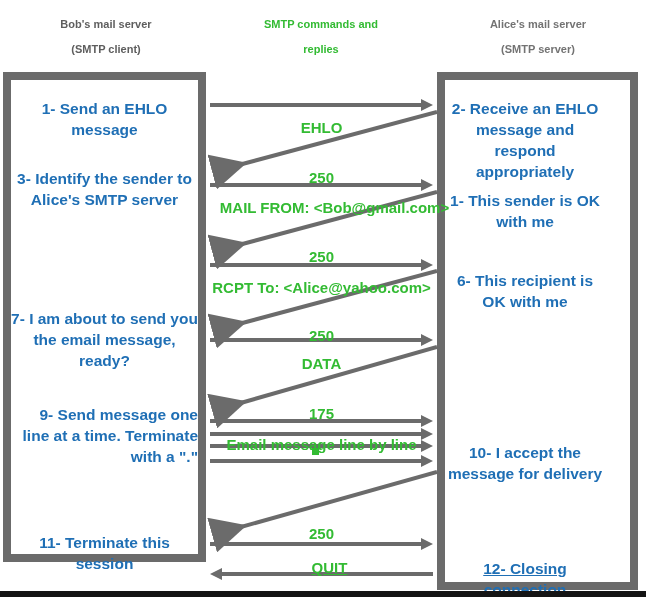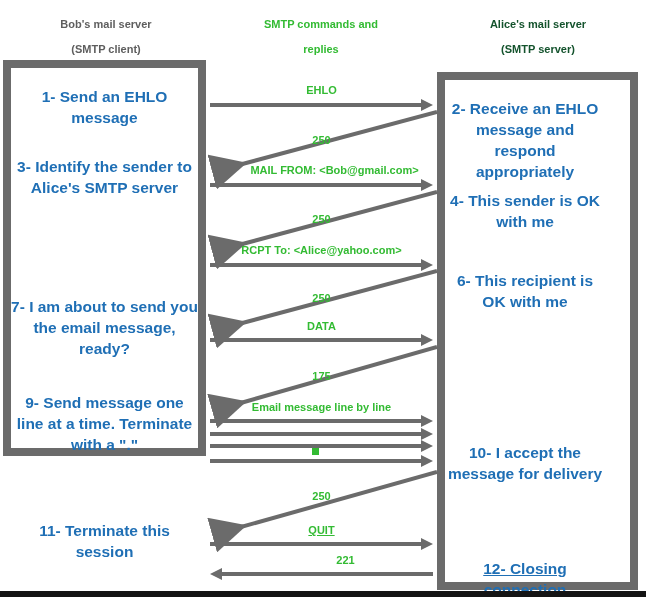--- a/index.html
+++ b/index.html
@@ -21,37 +21,37 @@
   
   .col-title {
     position: absolute;
     text-align: center;
     font-weight: bold;
     font-size: 11px;
     line-height: 25px;
   }
   #title-left  { left: 6px;   top: 12px; width: 200px; color: #5e5e5e; }
   #title-mid   { left: 216px; top: 12px; width: 210px; color: #33bb33; }
-  #title-right { left: 436px; top: 12px; width: 204px; color: #14532d; }
+  #title-right { left: 436px; top: 12px; width: 204px; color: #737373; }
 
   
   .panel {
     position: absolute;
     background: #6b6b6b;
     box-sizing: border-box;
     padding: 8px;
   }
   .panel-inner {
     background: #ffffff;
     width: 100%;
     height: 100%;
     box-sizing: border-box;
     position: relative;
   }
-  #panel-left  { left: 3px;   top: 60px; width: 203px; height: 396px; }
+  #panel-left  { left: 3px;   top: 72px; width: 203px; height: 490px; }
   #panel-right { left: 437px; top: 72px; width: 201px; height: 518px; }
 
   
   .step {
     position: absolute;
     text-align: center;
     font-weight: bold;
     font-size: 15.5px;
     line-height: 21px;
     color: #1f6fb5;
@@ -91,23 +91,24 @@
     position: absolute;
     left: 0; top: 0;
     width: 231px; height: 518px;
     pointer-events: none;
   }
 
   .cmd-label {
     position: absolute;
     color: #33bb33;
     font-weight: bold;
-    font-size: 11px;
+    font-size: 15px;
     white-space: nowrap;
     text-align: center;
+    margin-top: 35px;
   }
   #dot-marker {
     position: absolute;
     width: 7px;
     height: 7px;
     background: #33bb33;
   }
 
   #bottom-strip {
     position: absolute;
@@ -136,29 +137,29 @@
   <div class="col-title" id="title-right">
     <div>Alice's mail server</div>
     <div>(SMTP server)</div>
   </div>
 
   <div class="panel" id="panel-left">
     <div class="panel-inner">
       <div class="step left" style="top:18px;">1- Send an EHLO message</div>
       <div class="step left" style="top:88px;">3- Identify the sender to Alice's SMTP server</div>
       <div class="step left" style="top:228px;">7- I am about to send you the email message, ready?</div>
-      <div class="step left" style="top:324px;">9- Send message one line at a time. Terminate with a "."</div>
+      <div class="step left" style="top:324px;text-align:right;">9- Send message one line at a time. Terminate with a "."</div>
       <div class="step left" style="top:452px;">11- Terminate this session</div>
     </div>
   </div>
 
   <div class="panel" id="panel-right">
     <div class="panel-inner">
       <div class="step right" style="top:18px;">2- Receive an EHLO message and respond appropriately</div>
-      <div class="step right" style="top:110px;">4- This sender is OK with me</div>
+      <div class="step right" style="top:110px;">1- This sender is OK with me</div>
       <div class="step right" style="top:190px;">6- This recipient is OK with me</div>
       <div class="step right" style="top:362px;">10-  I accept the message for delivery</div>
       <div class="step right" style="top:478px;text-decoration:underline;">12-  Closing connection</div>
     </div>
   </div>
 
   <div id="channel">
 
     <svg id="diagonals" viewBox="0 0 231 518">
       <defs>
@@ -213,18 +214,18 @@
     <div class="cmd-label" style="left:0; top:12px;  width:231px;">EHLO</div>
     <div class="cmd-label" style="left:0; top:62px;  width:231px;">250</div>
     <div class="cmd-label" style="left:0; top:92px;  width:231px;padding-left:13px;">MAIL FROM: &lt;Bob@gmail.com&gt;</div>
     <div class="cmd-label" style="left:0; top:141px; width:231px;">250</div>
     <div class="cmd-label" style="left:0; top:172px; width:231px;">RCPT To: &lt;Alice@yahoo.com&gt;</div>
     <div class="cmd-label" style="left:0; top:220px; width:231px;">250</div>
     <div class="cmd-label" style="left:0; top:248px; width:231px;">DATA</div>
     <div class="cmd-label" style="left:0; top:298px; width:231px;">175</div>
     <div class="cmd-label" style="left:0; top:329px; width:231px;">Email message line by line</div>
     <div class="cmd-label" style="left:0; top:418px; width:231px;">250</div>
-    <div class="cmd-label" style="left:0; top:452px; width:231px;text-decoration:underline;">QUIT</div>
+    <div class="cmd-label" style="left:8px; top:452px; width:231px;text-decoration:underline;">QUIT</div>
     <div class="cmd-label" style="left:0; top:482px; width:231px;padding-left:24px;">221</div>
   </div>
 
   <div id="bottom-strip"></div>
 </div>
 
 </body></html>

